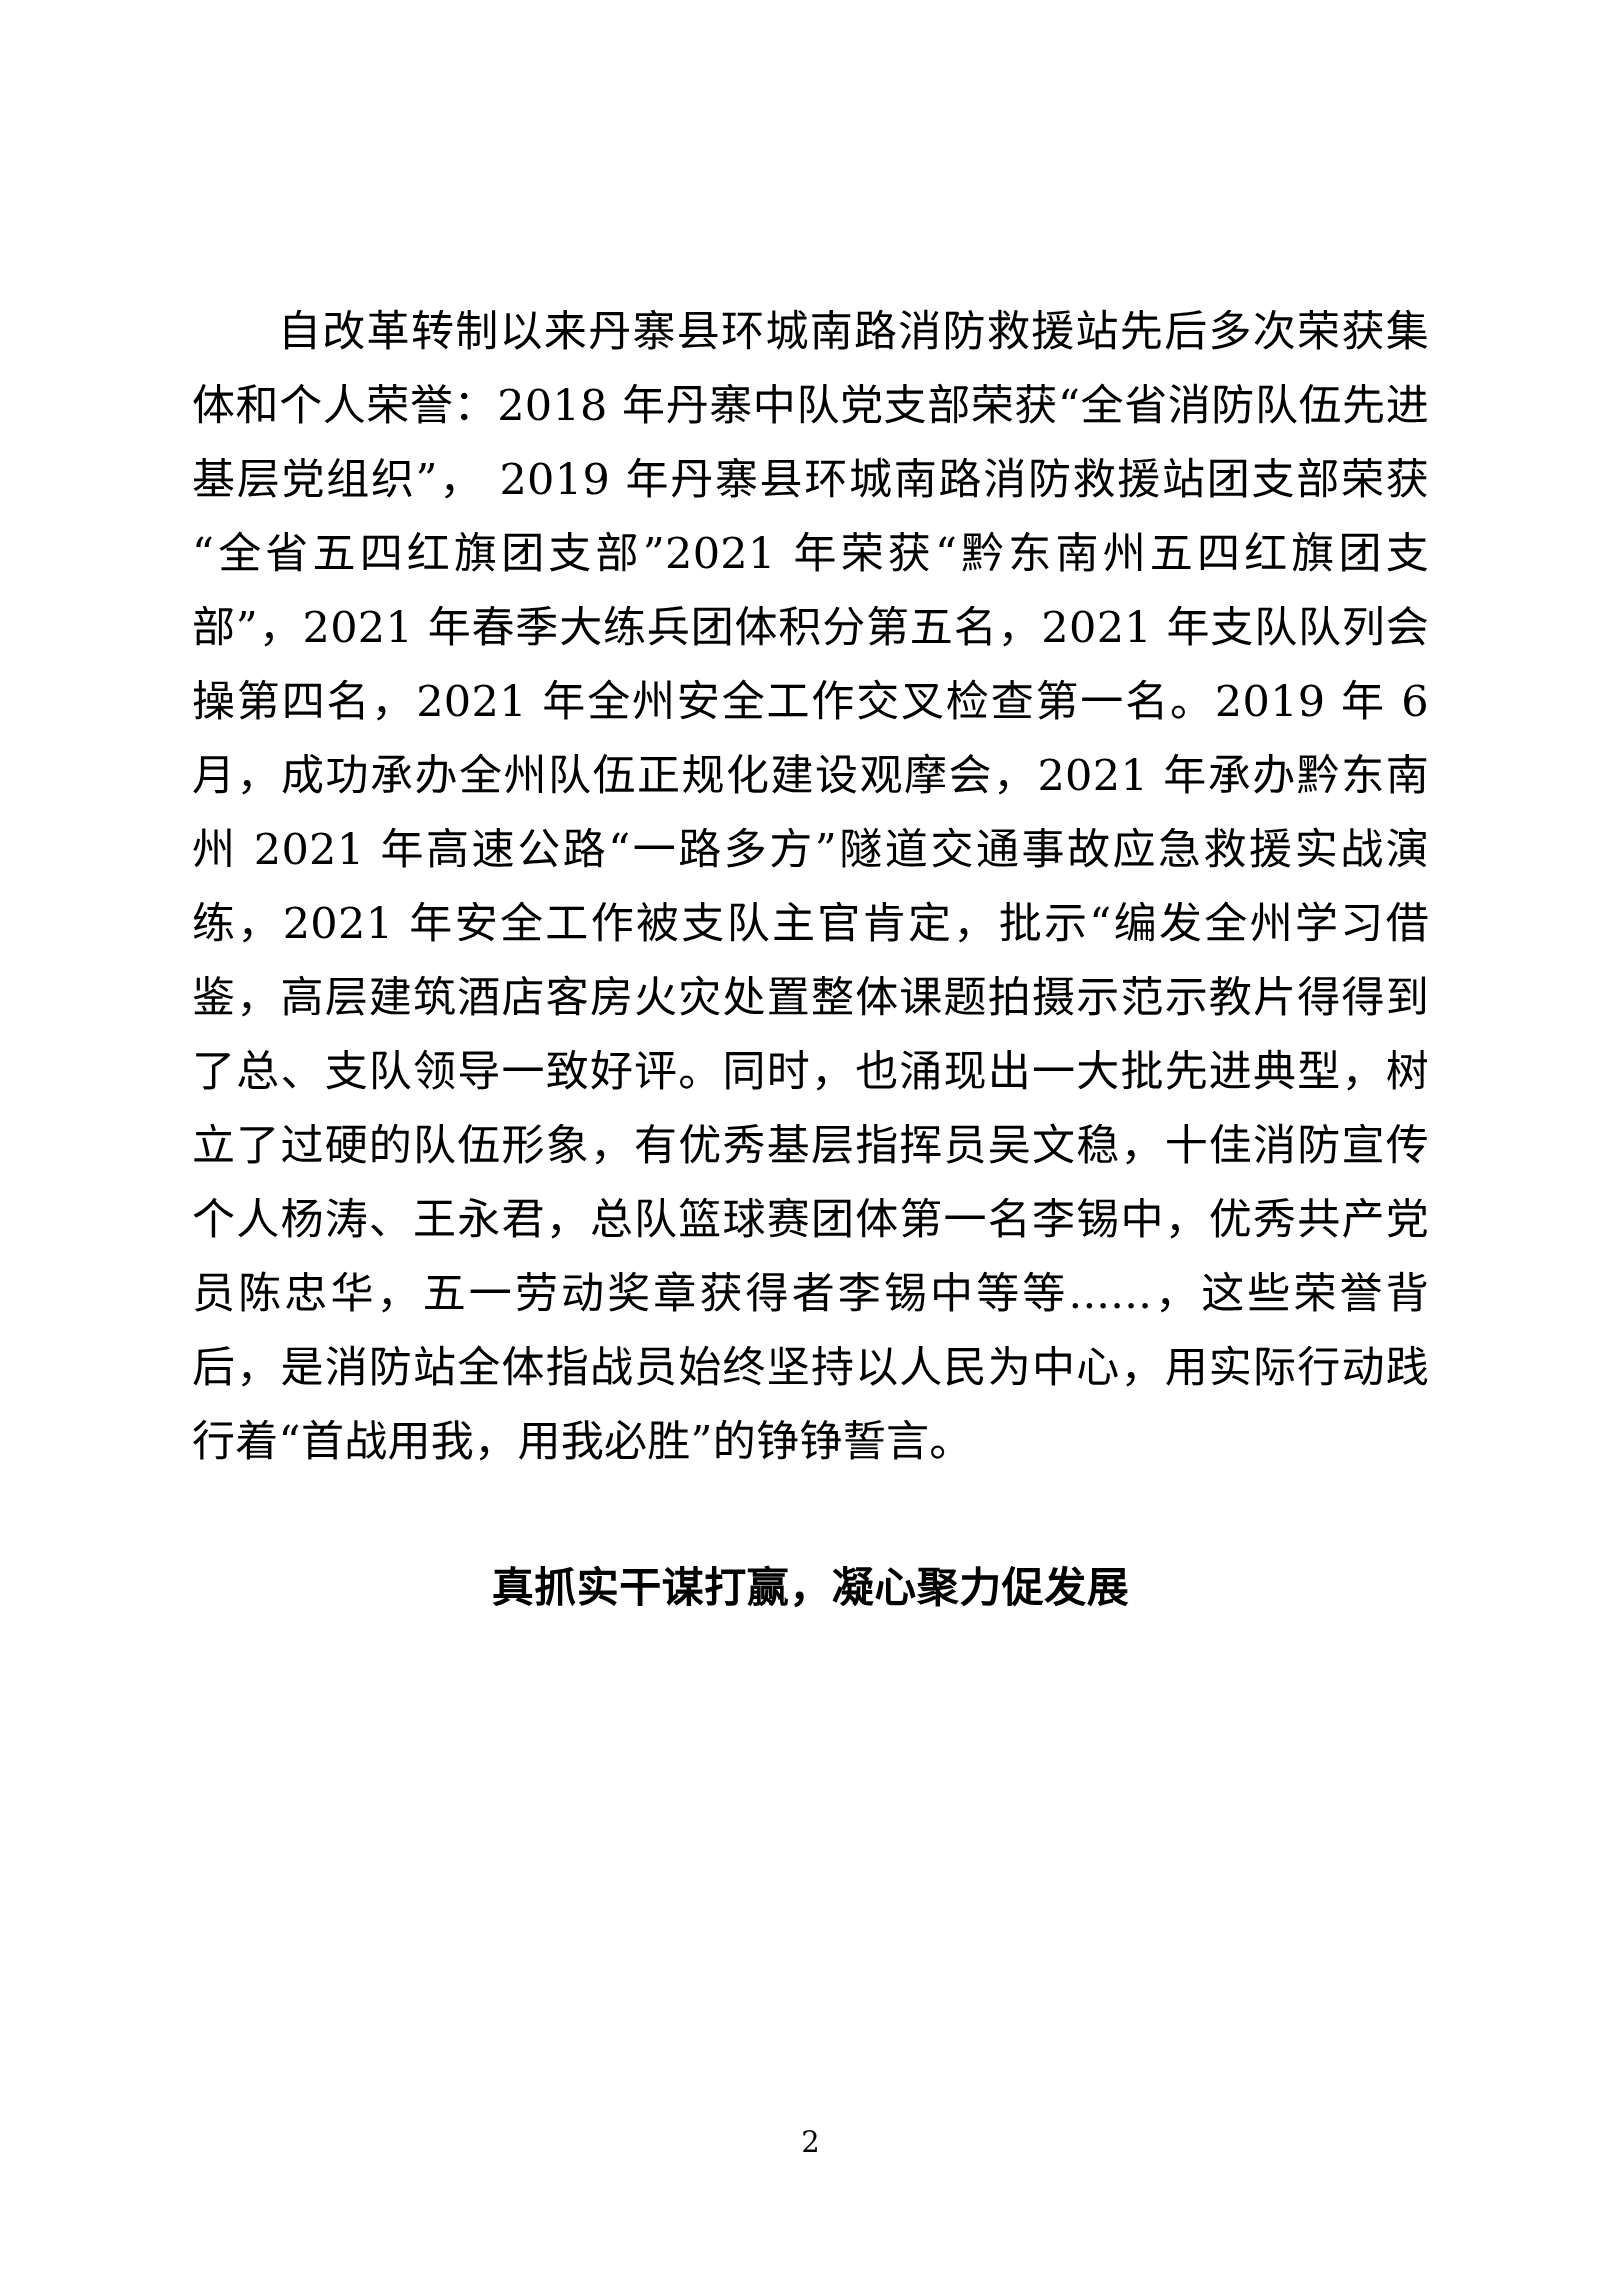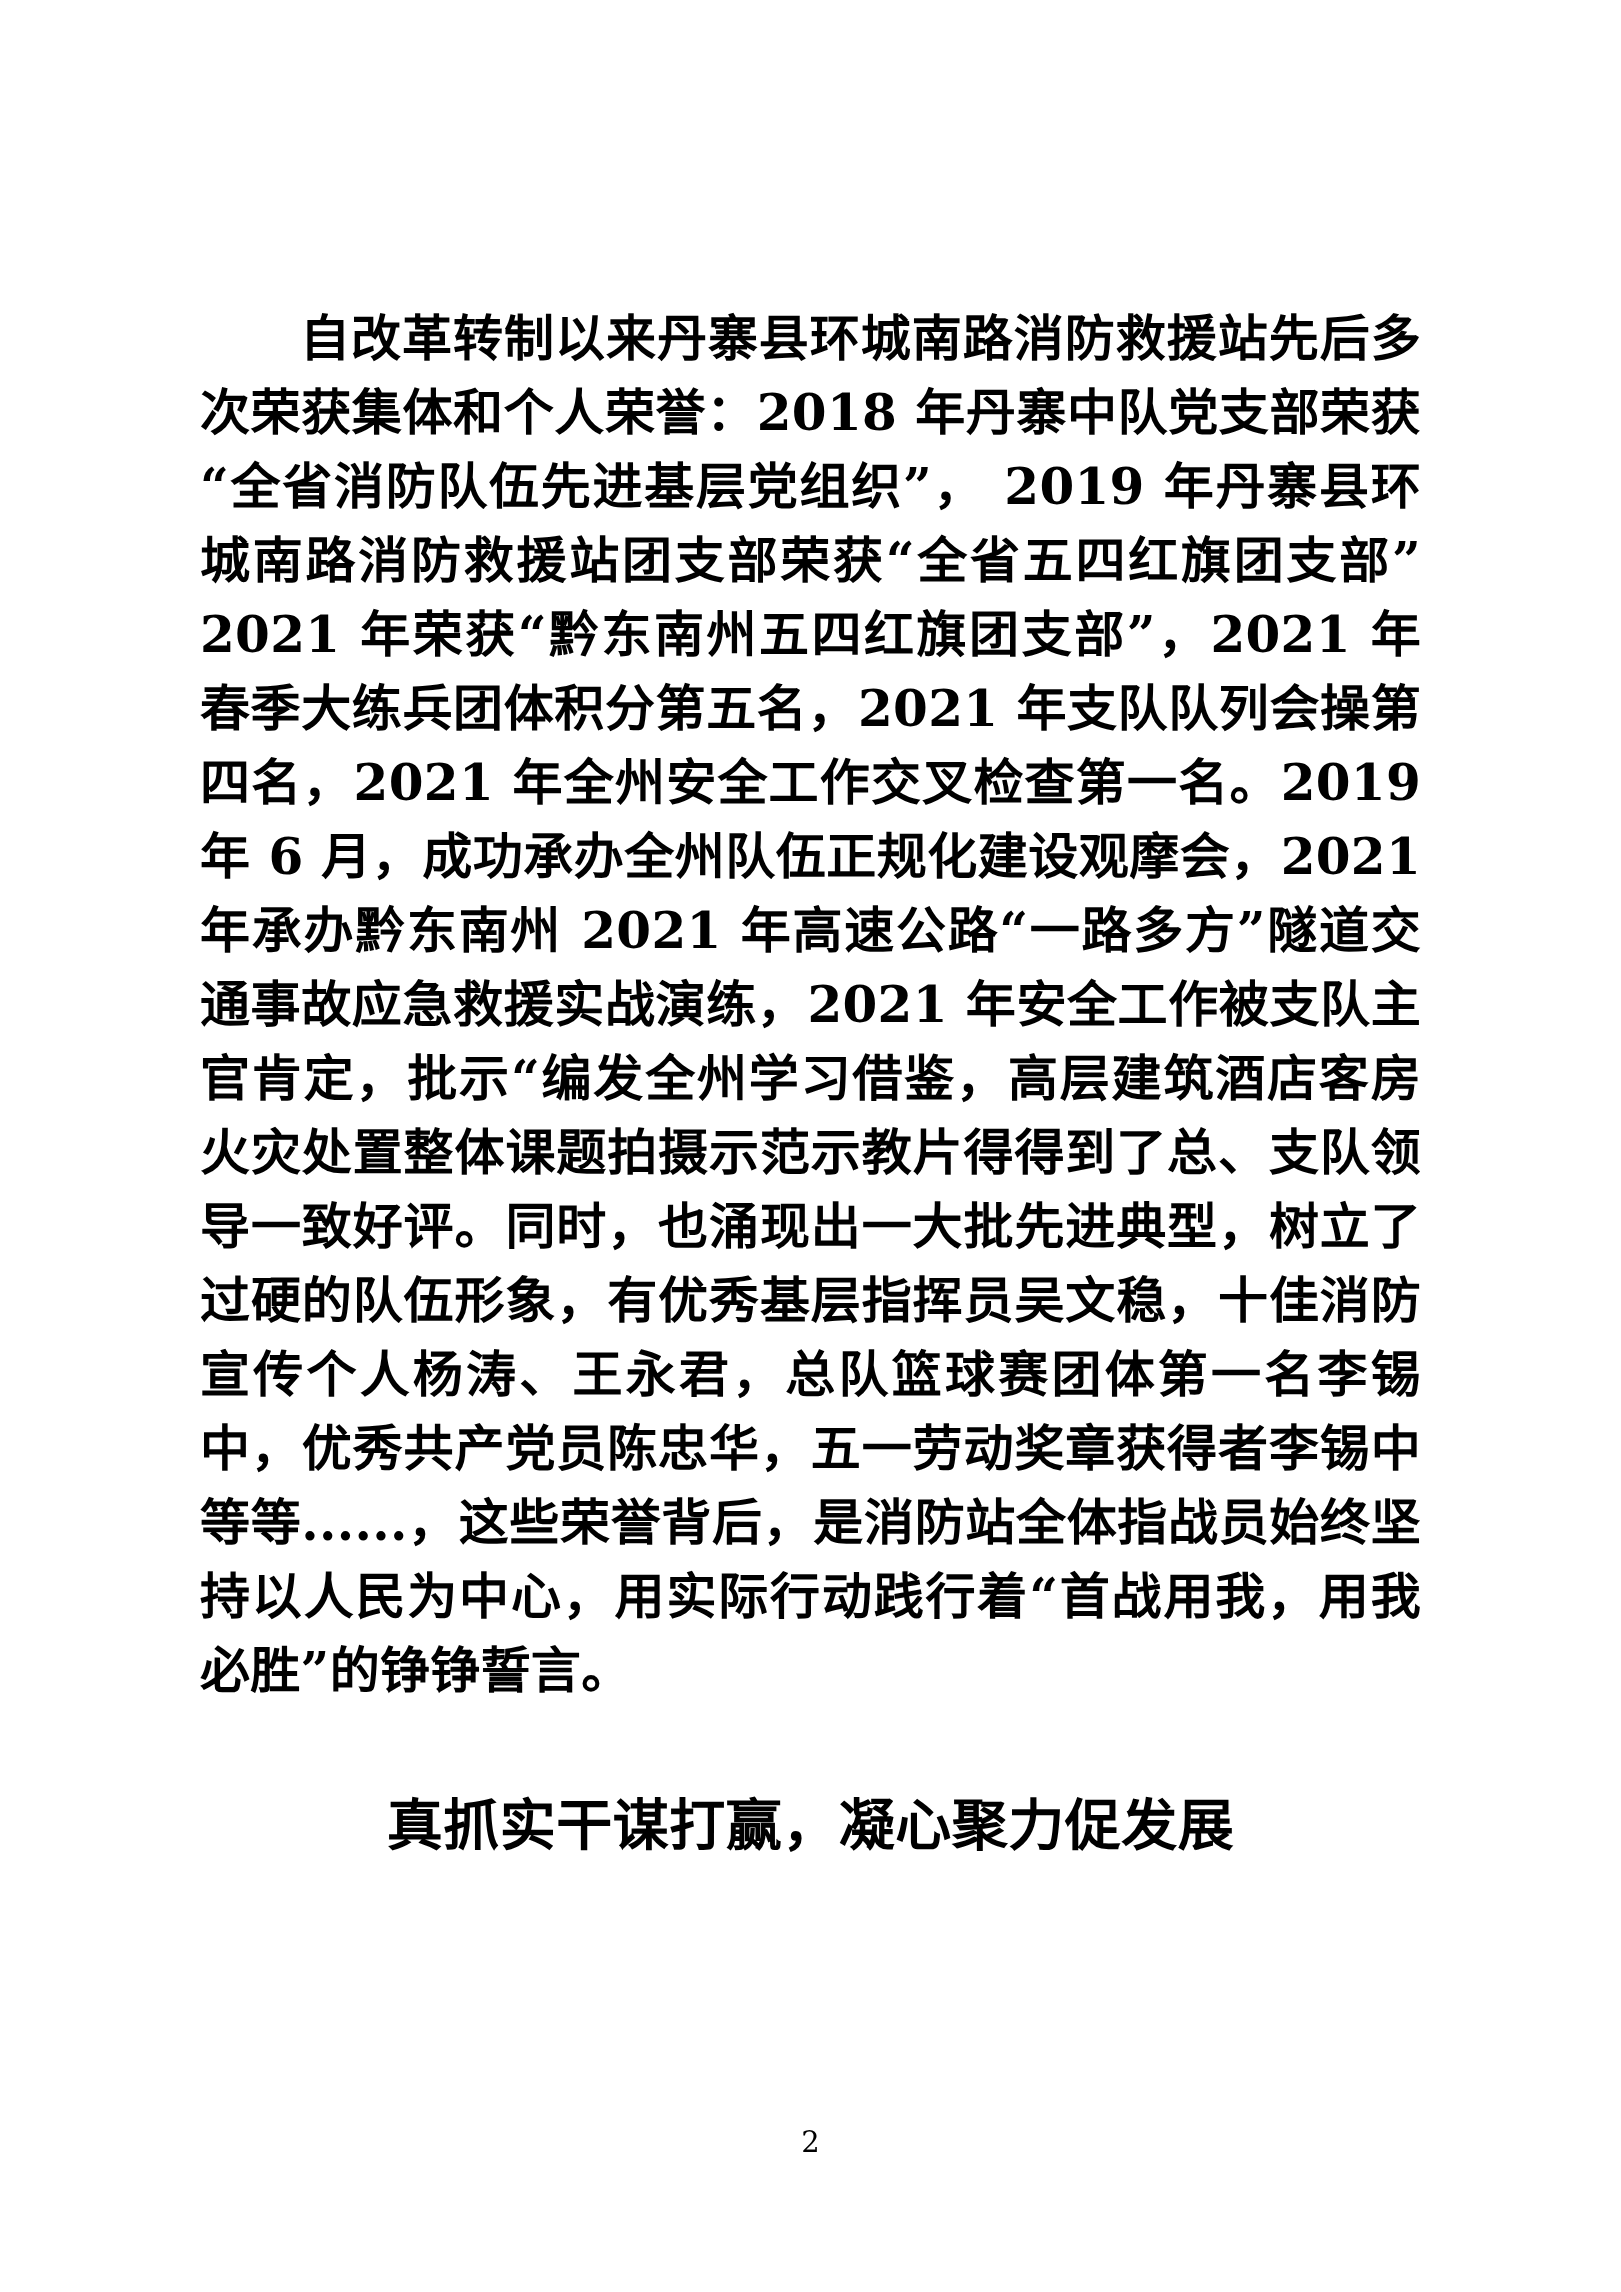--- a/index.html
+++ b/index.html
@@ -24,32 +24,32 @@
     height: 2293px;
     background: #ffffff;
   }
   .content {
     position: absolute;
     left: 192px;
     top: 294px;
     width: 1237px;
   }
   .para {
-    font-size: 50px;
+    font-size: 43px;
     line-height: 74px;
     text-align: justify;
     text-justify: inter-ideograph;
     text-indent: 2em;
-    margin: 8px;
+    margin: 0;
     letter-spacing: 0.3px;
     font-family: "DejaVu Serif", "Liberation Serif", serif;
-    font-weight: 700;
+    font-weight: 400;
   }
   .heading {
-    font-size: 56px;
+    font-size: 42px;
     line-height: 74px;
     text-align: center;
     font-weight: bold;
     margin: 0;
     font-family: "DejaVu Sans", "Liberation Sans", sans-serif;
     letter-spacing: 0.5px;
   }
   .spacer-before-heading {
     height: 73px;
   }

